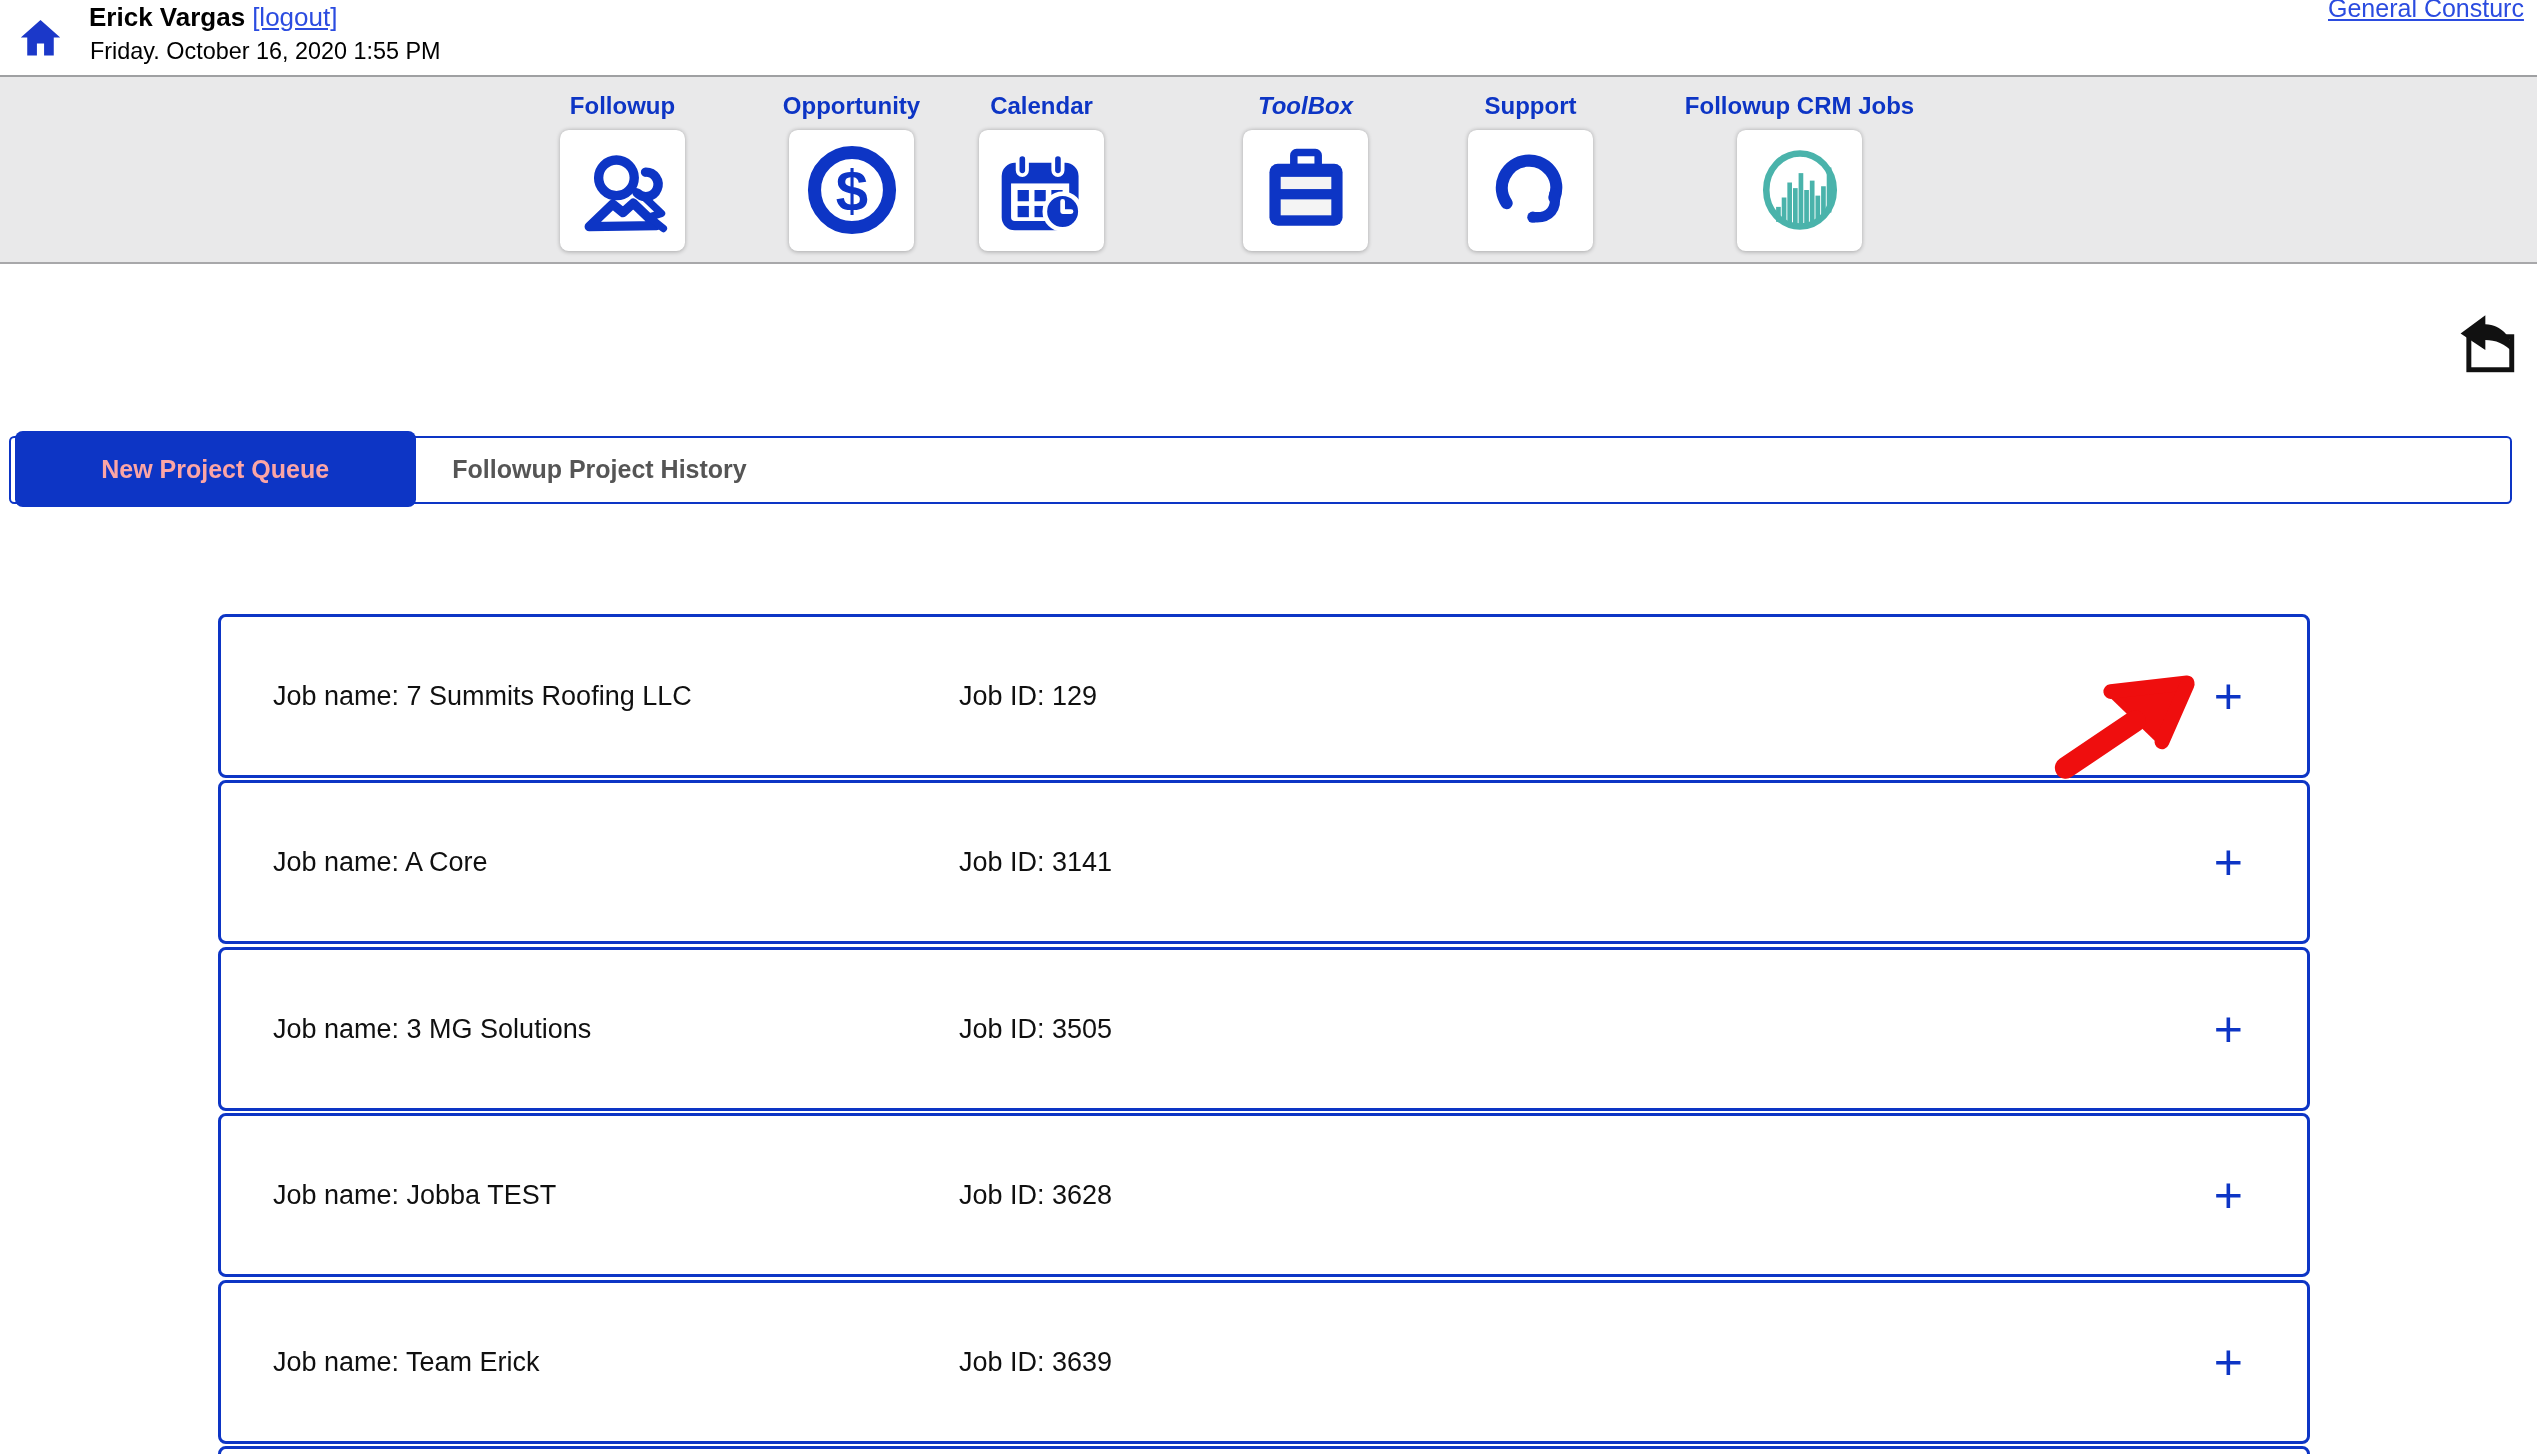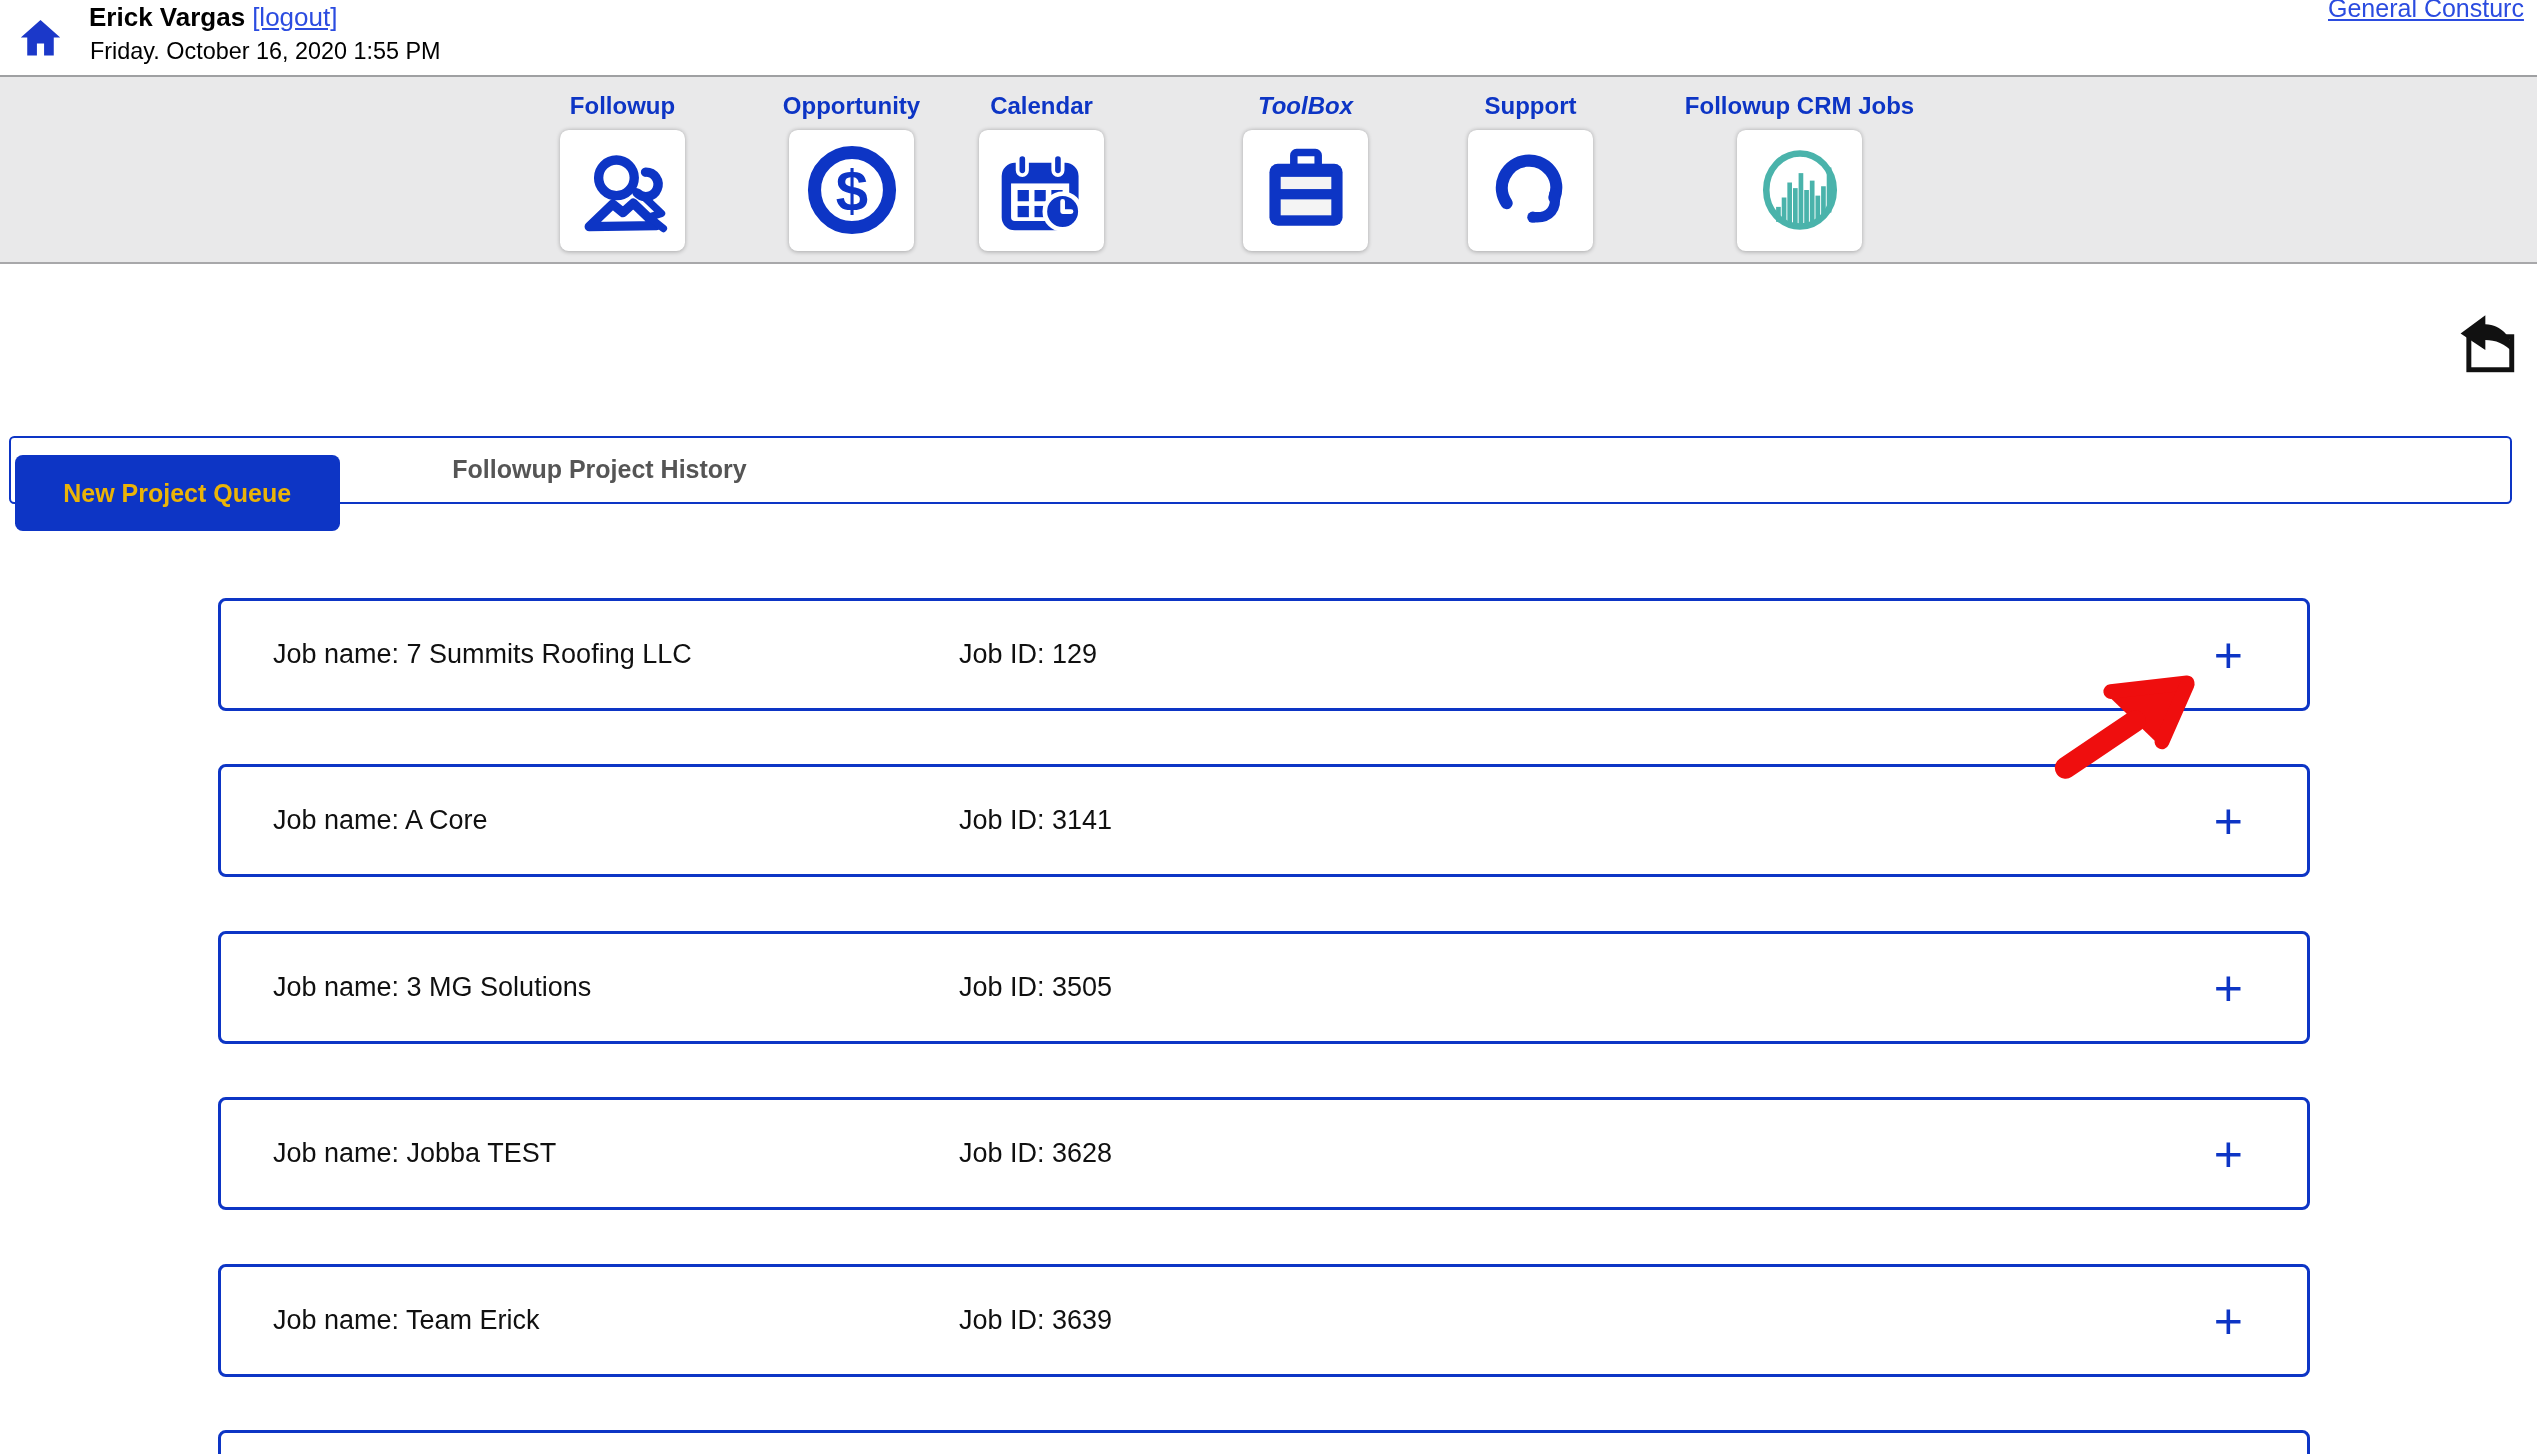--- a/index.html
+++ b/index.html
@@ -36,34 +36,34 @@
 
   
   .reply-btn { left:2454px; top:312px; width:66px; height:71px; cursor:pointer; }
 
   
   .tabbar {
     left:8.7px; top:436px; width:2503px; height:68px;
     border:2.6px solid #0d35c5; border-radius:5.2px; background:#fff;
   }
   .tab-active {
-    left:14.7px; top:431px; width:325px; height:76px; background:#0d35c5; border-radius:7.8px;
-    color:#eab308; font-size:25px; font-weight:bold; display:flex; align-items:center; justify-content:center;
-    cursor:pointer; z-index:3;margin-top:24px;
+    left:14.7px; top:431px; width:401px; height:76px; background:#0d35c5; border-radius:7.8px;
+    color:#fca5a5; font-size:25px; font-weight:bold; display:flex; align-items:center; justify-content:center;
+    cursor:pointer; z-index:3;
   }
   .tab-inactive {
     left:406px; top:431px; width:387px; height:76px;
     color:#555555; font-size:25px; font-weight:bold; display:flex; align-items:center; justify-content:center;
     cursor:pointer; z-index:3;
   }
 
   
   .job-row {
-    left:218px; width:2092px; height:113px; background:#fff;
-    border:3.5px solid #0d35c5; border-radius:7.8px;
+    left:218px; width:2092px; height:164px; background:#fff;
+    border:3.5px solid #0d35c5; border-radius:7.8px;margin-top:16px;
   }
   .job-name { position:absolute; left:52px; top:0; height:100%; display:flex; align-items:center;
     font-size:27px; color:#101010; white-space:nowrap; }
   .job-id { position:absolute; left:738px; top:0; height:100%; display:flex; align-items:center;
     font-size:27px; color:#101010; white-space:nowrap; }
   .add-btn {
     position:absolute; right:64px; top:0; height:100%; display:flex; align-items:center;
     font-size:50px; font-weight:400; color:#0d35c5; cursor:pointer; line-height:1;
   }
 

